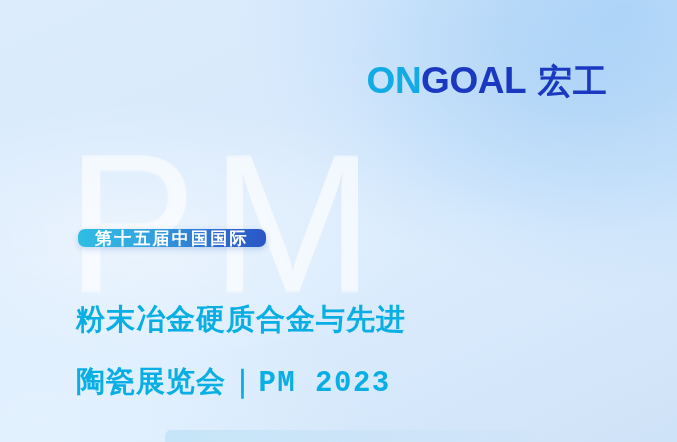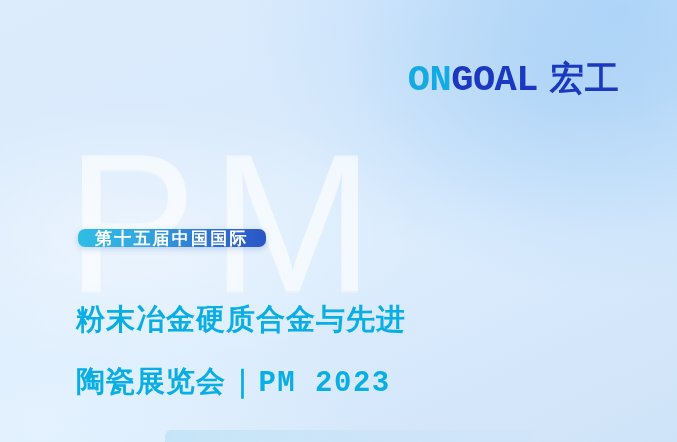--- a/index.html
+++ b/index.html
@@ -47,26 +47,25 @@
     color:rgba(255,255,255,0.50);
     text-shadow:0 2px 0 rgba(255,255,255,0.28);
     user-select:none;
     white-space:nowrap;
     pointer-events:none;
   }
 
   
   .logo {
     position:absolute;
-    right:57px; top:40px;
+    right:69px; top:40px;
     display:flex;
     align-items:baseline;
     gap:12px;
     white-space:nowrap;
-    font-family:Liberation Mono, monospace;
   }
   .logo-mark {
     font-size:37px;
     font-weight:bold;
     letter-spacing:-0.5px;
     line-height:1;
   }
   .logo-on   { color:#13ABE3; }
   .logo-goal { color:#1B38C0; }
   .logo-cn {

